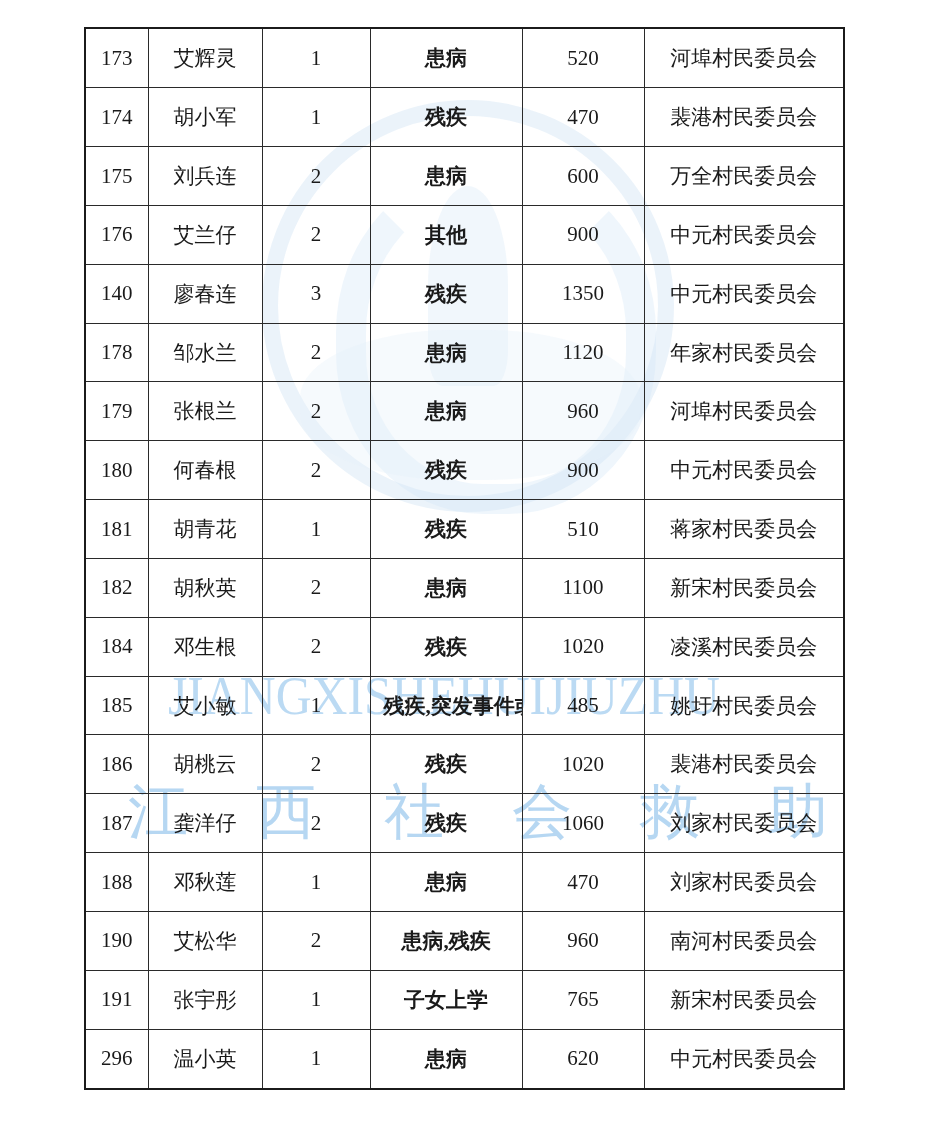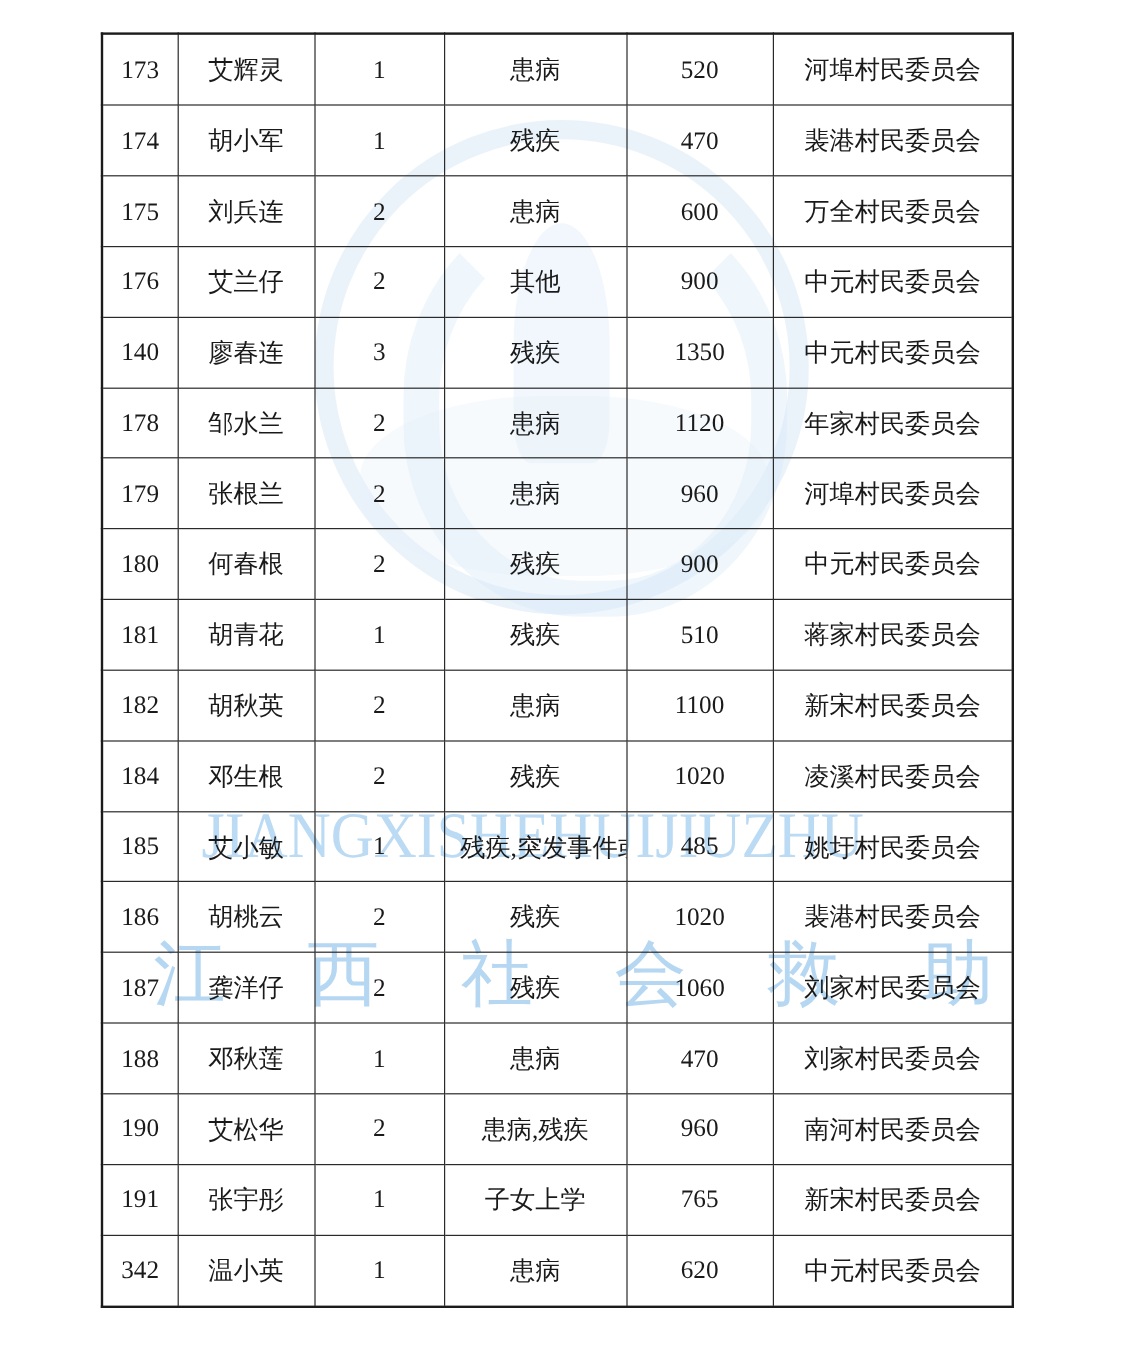--- a/index.html
+++ b/index.html
@@ -66,21 +66,21 @@
   table.roster td {
     border: 1.7px solid #2a2a2a;
     text-align: center; vertical-align: middle;
     font-size: 21px; color: #1a1a1a;
     overflow: hidden; white-space: nowrap;
     background: transparent;
   }
   td.col-index  { width: 63px;  }
   td.col-name   { width: 114px; }
   td.col-count  { width: 108px; }
-  td.col-reason { width: 152px; padding: 0 13px; }
+  td.col-reason { width: 152px; padding: 0 13px; font-weight: bold; }
   td.col-amount { width: 122px; }
   td.col-village{ width: 200px; font-family: Liberation Mono, monospace; }
 </style>
 </head>
 <body>
 
 <div class="page">
 
   <div class="wm-layer">
     <div class="wm-emblem"></div>
@@ -221,21 +221,21 @@
     </tr>
         <tr>
       <td class="col-index">191</td>
       <td class="col-name">张宇彤</td>
       <td class="col-count">1</td>
       <td class="col-reason">子女上学</td>
       <td class="col-amount">765</td>
       <td class="col-village">新宋村民委员会</td>
     </tr>
         <tr>
-      <td class="col-index">342</td>
+      <td class="col-index">296</td>
       <td class="col-name">温小英</td>
       <td class="col-count">1</td>
       <td class="col-reason">患病</td>
       <td class="col-amount">620</td>
       <td class="col-village">中元村民委员会</td>
     </tr>
       </tbody>
   </table>
 
 </div>

